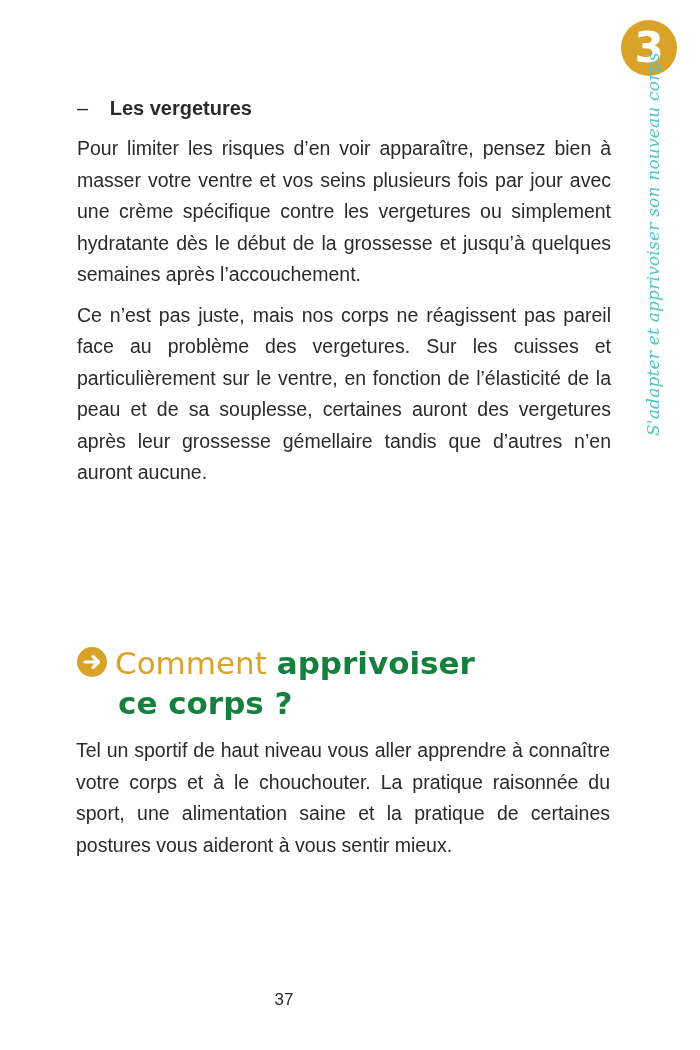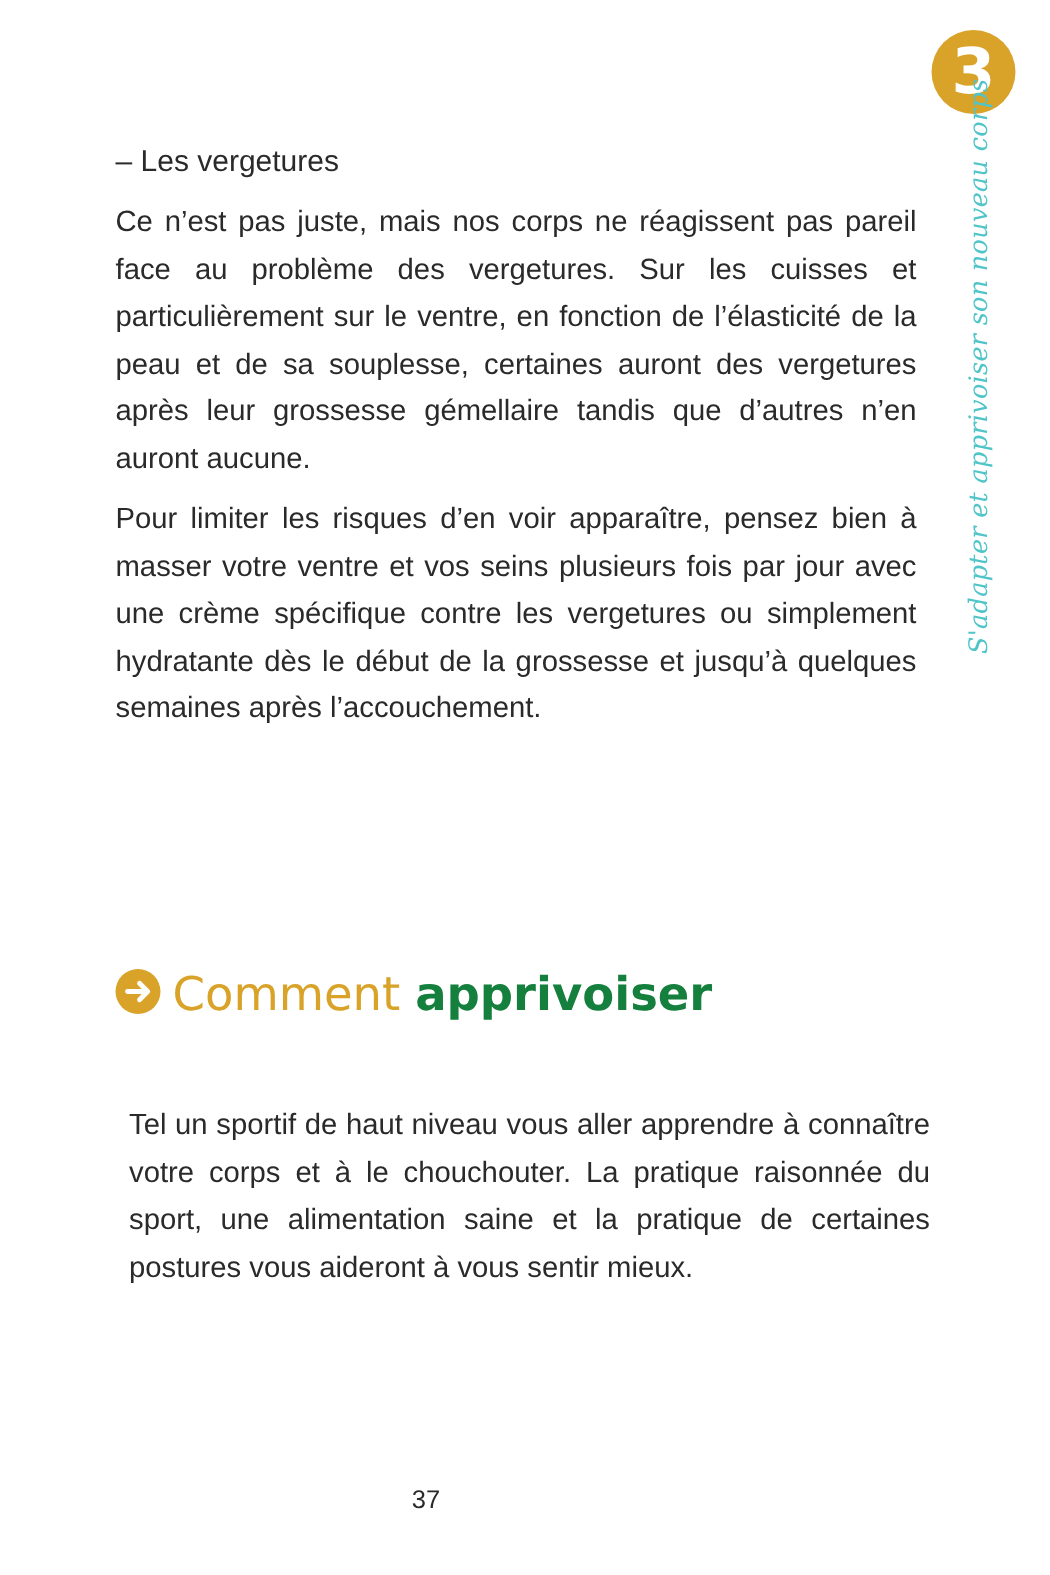--- a/index.html
+++ b/index.html
@@ -19,61 +19,62 @@
     }
     .content { position: absolute; left: 77px; top: 93px; width: 534px; }
     p.body {
       margin: 0 0 9px 0; font-size: 19.5px; line-height: 31.5px; text-align: justify;
       text-align-last: left; font-family: "Liberation Sans", sans-serif; color: #2a2a2a;
     }
     .subheading {
       margin: 0 0 9px 0; font-size: 20px; line-height: 31px; font-family: "Liberation Sans", sans-serif;
     }
     .subheading .dash { font-weight: normal; }
-    .subheading .label { font-weight: normal; }
+    .subheading .label { font-weight: bold; margin-left: 16px; }
     .section-heading {
       position: absolute; left: 77px; top: 643px; width: 540px;
       font-family: "DejaVu Sans", sans-serif; font-size: 31px; line-height: 40px;
     }
     .arrow-icon {
       display: inline-block; width: 30px; height: 30px; border-radius: 50%; background: #d9a32a;
       vertical-align: middle; position: relative; top: -4px; margin-right: 8px;
     }
     .arrow-icon svg { position: absolute; left: 0; top: 0; }
     .h-light { color: #d9a32a; font-weight: normal; margin-top: 36px; }
     .h-bold { color: #15803d; font-weight: bold; }
     .h-line2 { display: block; padding-left: 41px; }
-    .content2 { position: absolute; left: 86px; top: 735px; width: 534px; }
+    .content2 { position: absolute; left: 76px; top: 735px; width: 534px; }
     .page-number {
       position: absolute; left: 0; width: 568px; top: 990px; text-align: center;
       font-family: "Liberation Sans", sans-serif; font-size: 17px; color: #2a2a2a;
     }
   </style>
 </head>
 <body>
 
 <div class="chapter-badge">
   <span>3</span>
 </div>
 
 <div class="side-title">S'adapter et apprivoiser son nouveau corps</div>
 
 <div class="content">
   <div class="subheading">
     <span class="dash">– </span><span class="label">Les vergetures</span>
   </div>
+  <p class="body">Pour limiter les risques d’en voir apparaître, pensez bien à masser votre ventre et vos seins plusieurs fois par jour avec une crème spécifique contre les vergetures ou simplement hydratante dès le début de la grossesse et jusqu’à quelques semaines après l’accouchement.</p>
   <p class="body">Ce n’est pas juste, mais nos corps ne réagissent pas pareil face au problème des vergetures. Sur les cuisses et particulièrement sur le ventre, en fonction de l’élasticité de la peau et de sa souplesse, certaines auront des vergetures après leur grossesse gémellaire tandis que d’autres n’en auront aucune.</p>
-  <p class="body">Pour limiter les risques d’en voir apparaître, pensez bien à masser votre ventre et vos seins plusieurs fois par jour avec une crème spécifique contre les vergetures ou simplement hydratante dès le début de la grossesse et jusqu’à quelques semaines après l’accouchement.</p>
 </div>
 
 <div class="section-heading">
   <span class="arrow-icon">
     <svg width="30" height="30" viewBox="0 0 30 30">
       <path d="M8 15 H21 M16 9.5 L21.5 15 L16 20.5" stroke="#ffffff" stroke-width="3.2" fill="none" stroke-linecap="round" stroke-linejoin="round"></path>
     </svg>
   </span><span class="h-light">Comment </span><span class="h-bold">apprivoiser</span>
+  <span class="h-bold h-line2">ce corps ?</span>
 </div>
 
 <div class="content2">
   <p class="body">Tel un sportif de haut niveau vous aller apprendre à connaître votre corps et à le chouchouter. La pratique raisonnée du sport, une alimentation saine et la pratique de certaines postures vous aideront à vous sentir mieux.</p>
 </div>
 
 <div class="page-number">37</div>
 
 </body></html>

